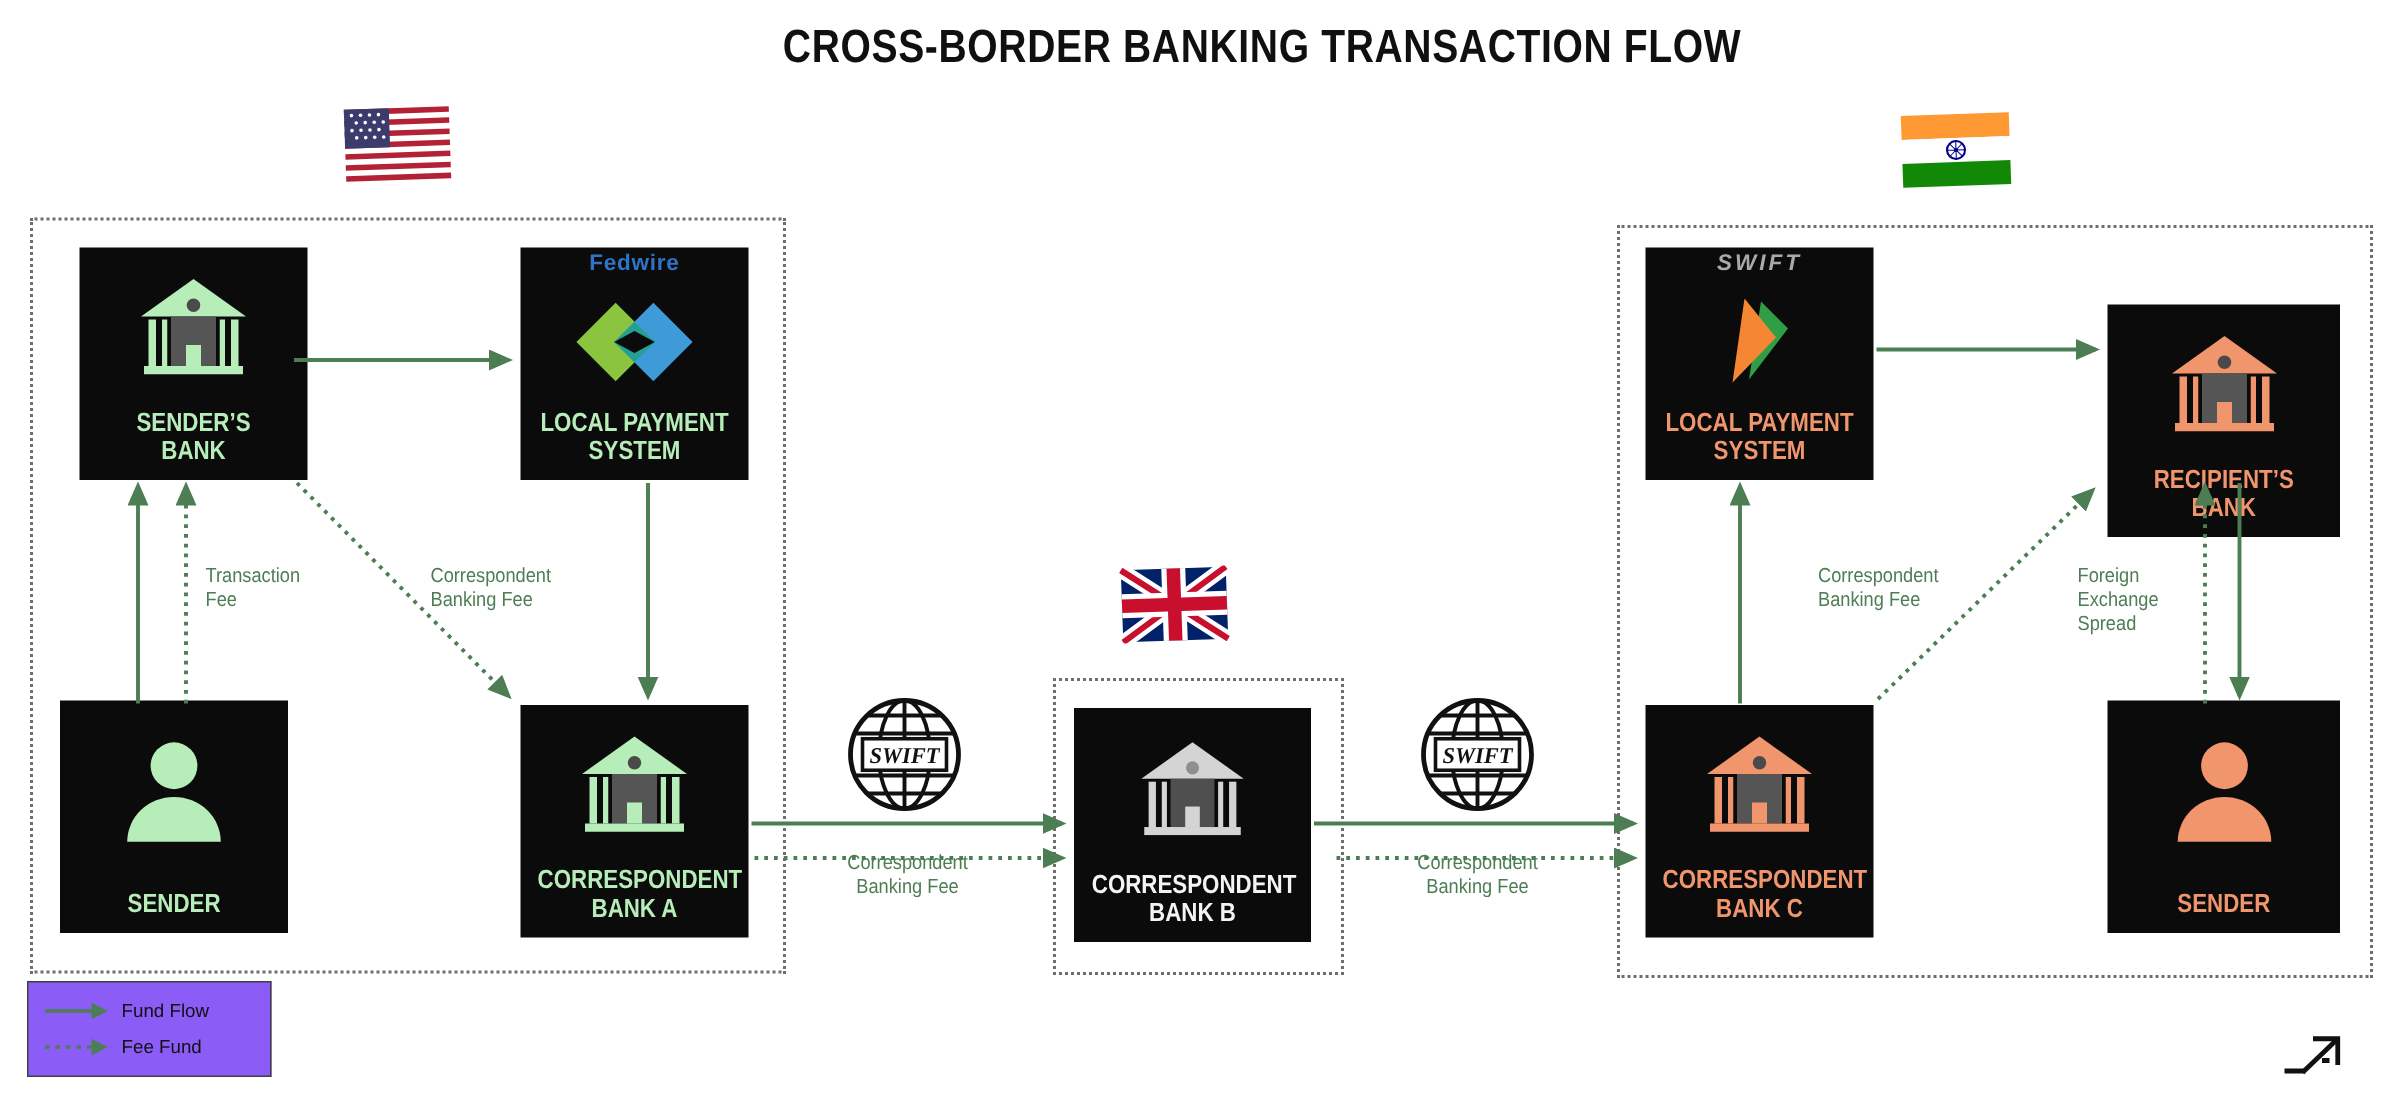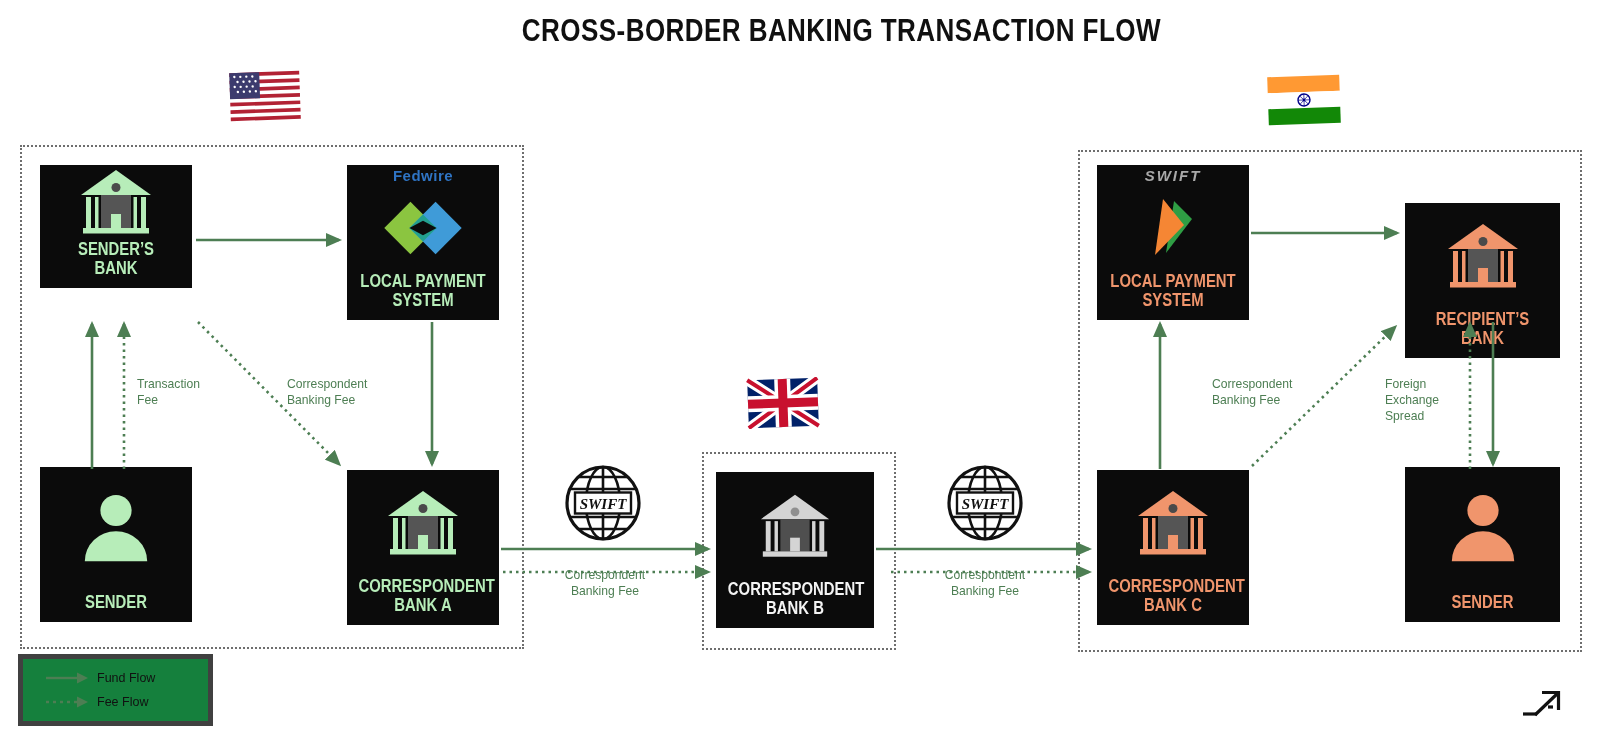--- a/index.html
+++ b/index.html
@@ -21,22 +21,22 @@
   .salmon{color:#f0956c;}
   .white{color:#f4f4f4;}
   .logo-text{font-weight:bold;font-size:15px;letter-spacing:.5px;margin-top:2px;}
   .fedwire-text{color:#2f74c4;}
   .imps-text{color:#a9a9a9;font-style:italic;letter-spacing:2px;}
   
   .fee-label{position:absolute;color:#4d7e53;font-size:13.5px;line-height:1.18;
              white-space:pre-line;transform:scaleX(.9);transform-origin:left top;}
   .fee-label.centered{text-align:center;transform-origin:center top;}
   
-  #legend{position:absolute;left:18px;top:654px;width:161px;height:58px;border:5px solid #404040;
-          background:#15803d;display:flex;flex-direction:column;justify-content:space-evenly;padding:2px 12px;}
+  #legend{position:absolute;left:18px;top:654px;width:161px;height:58px;border:1px solid #404040;
+          background:#8b5cf6;display:flex;flex-direction:column;justify-content:space-evenly;padding:2px 0;}
   .legend-row{display:flex;align-items:center;gap:8px;padding-left:10px;}
   .legend-row span{font-size:12.5px;color:#111;}
   
   .abs{position:absolute;}
 </style>
 </head>
 <body>
 
 <div id="stage">
 
@@ -96,21 +96,21 @@
     <g transform="rotate(-2 38 26)">
       <rect x="2" y="2" width="72" height="16" fill="#ff9933"></rect>
       <rect x="2" y="18" width="72" height="16" fill="#fff"></rect>
       <rect x="2" y="34" width="72" height="16" fill="#128807"></rect>
       <circle cx="38" cy="26" r="6" fill="none" stroke="#000088" stroke-width="1.4"></circle>
       <circle cx="38" cy="26" r="1.4" fill="#000088"></circle>
       <path d="M38,20 V32 M32,26 H44 M33.8,21.8 L42.2,30.2 M42.2,21.8 L33.8,30.2" stroke="#000088" stroke-width=".7"></path>
     </g>
   </svg>
 
-  <div class="node" style="left:40px;top:165px;width:152px;height:123px;">
+  <div class="node" style="left:53px;top:165px;width:152px;height:155px;">
     <div class="icon-wrap">
       <svg width="80" height="66" viewBox="0 0 80 66">
         <polygon points="40,1 75,26 5,26" fill="#b7edb9"></polygon>
         <circle cx="40" cy="18.5" r="4.5" fill="#4a4a4a"></circle>
         <rect x="10" y="28" width="5" height="31" fill="#b7edb9"></rect>
           <rect x="19" y="28" width="3.5" height="31" fill="#b7edb9"></rect>
         <rect x="65" y="28" width="5" height="31" fill="#b7edb9"></rect>
           <rect x="57.5" y="28" width="3.5" height="31" fill="#b7edb9"></rect>
         <rect x="25" y="26" width="30" height="33" fill="#555"></rect>
         <rect x="35" y="45" width="10" height="14" fill="#b7edb9"></rect>
@@ -311,21 +311,21 @@
         <line x1="1" y1="7" x2="32" y2="7" stroke="#4d7e53" stroke-width="2.4"></line>
         <polygon points="32,1.5 43,7 32,12.5" fill="#4d7e53"></polygon>
       </svg>
       <span>Fund Flow</span>
     </div>
     <div class="legend-row">
       <svg width="44" height="14" viewBox="0 0 44 14">
         <line x1="1" y1="7" x2="32" y2="7" stroke="#4d7e53" stroke-width="2.4" stroke-dasharray="3 4"></line>
         <polygon points="32,1.5 43,7 32,12.5" fill="#4d7e53"></polygon>
       </svg>
-      <span>Fee Flow</span>
+      <span>Fee Fund</span>
     </div>
   </div>
 
   <svg class="abs" style="left:1520px;top:686px;" width="44" height="32" viewBox="0 0 44 32">
     <g stroke="#111" stroke-width="3.2" fill="none">
       <line x1="3" y1="28" x2="17" y2="28"></line>
       <line x1="15" y1="29" x2="38" y2="7"></line>
       <polyline points="22,6.5 38.5,6.5 38.5,24"></polyline>
       <line x1="28" y1="21" x2="33" y2="21"></line>
     </g>

